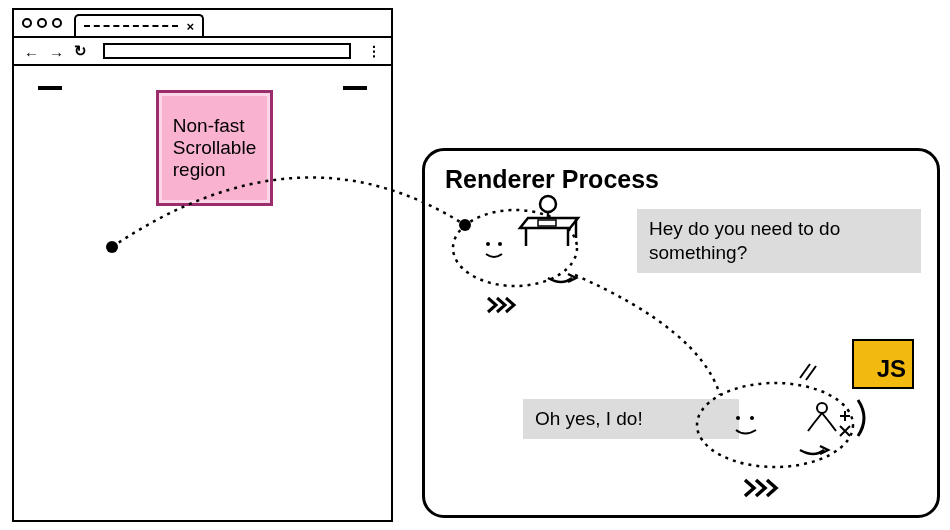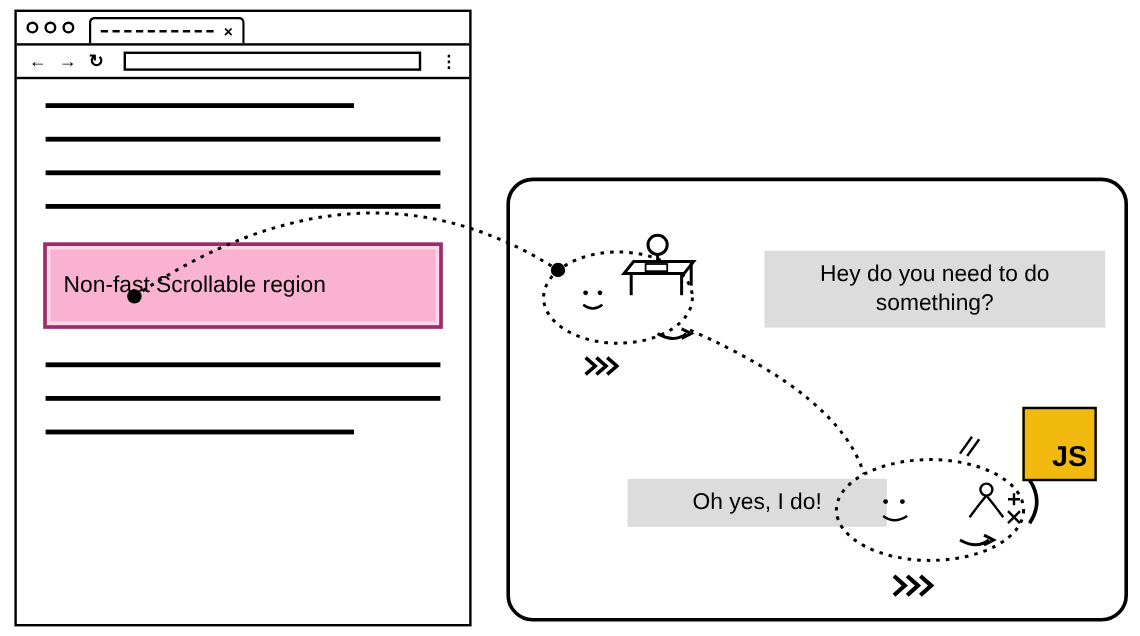--- a/index.html
+++ b/index.html
@@ -78,21 +78,21 @@
   .browser-toolbar .url {
     flex: 1;
     height: 16px;
     border: 2.5px solid #000;
     margin: 0 6px;
   }
   .browser-toolbar .menu { font-size: 14px; letter-spacing: 0; line-height: 0.3; font-weight: bold; }
   .browser-content {
     padding: 20px 24px;
     display: flex;
-    flex-direction: column;
+    flex-direction: row;
     gap: 24px;
   }
   .page-line {
     height: 0;
     border-top: 4px solid #000;
   }
   .page-line.short { width: 78%; }
   .non-fast-box {
     margin: 4px -2px;
     padding: 22px 14px;
@@ -118,36 +118,35 @@
     padding: 14px 20px;
   }
   .renderer-title {
     font-size: 25px;
     font-weight: 700;
   }
   .speech {
     background: #dcdcdc;
     padding: 8px 12px;
     font-size: 19px;
-    text-align: center;
     line-height: 1.25;
     position: absolute;
   }
   .speech1 {
     left: 212px; top: 58px;
     width: 284px;
   }
   .speech2 {
     left: 98px; top: 248px;
     width: 216px;
   }
   .js-badge {
     position: absolute;
     left: 427px; top: 188px;
-    width: 62px; height: 62px;
+    width: 62px; height: 50px;
     background: #f2b90f;
     border: 2.5px solid #000;
     display: flex;
     align-items: flex-end;
     justify-content: flex-end;
     padding: 4px 6px;
     font-size: 24px;
     font-weight: 700;
   }
 
@@ -189,20 +188,21 @@
     <div class="non-fast-box">
       <span>Non-fast Scrollable region</span>
     </div>
     <div class="page-line"></div>
     <div class="page-line"></div>
     <div class="page-line short"></div>
   </div>
 </div>
 
 <div class="renderer">
+  <div class="renderer-title">Renderer Process</div>
   <div class="speech speech1">Hey do you need to do something?</div>
   <div class="speech speech2">Oh yes, I do!</div>
   <div class="js-badge">
     <span>JS</span>
   </div>
 </div>
 
 <svg class="connector" viewBox="0 0 950 530" xmlns="http://www.w3.org/2000/svg">
 
   <path d="M 112 247 Q 300 120 465 225" fill="none" stroke="#000" stroke-width="2.5" stroke-dasharray="3 5"></path>

